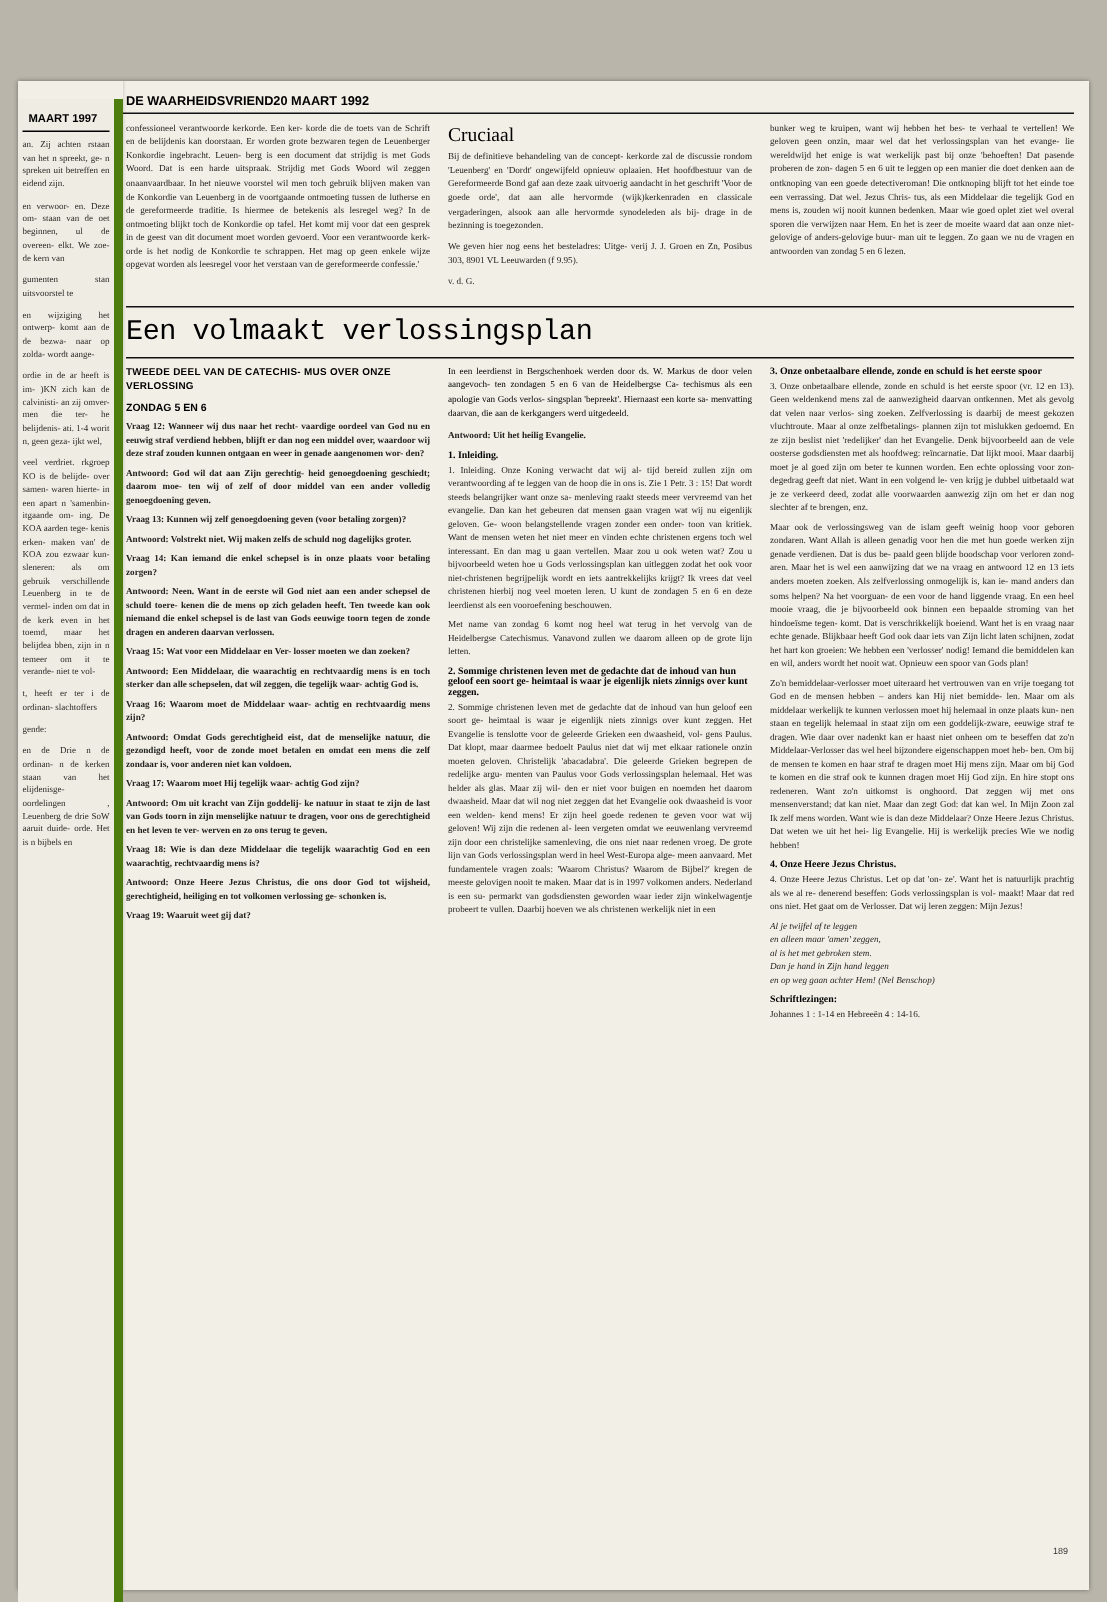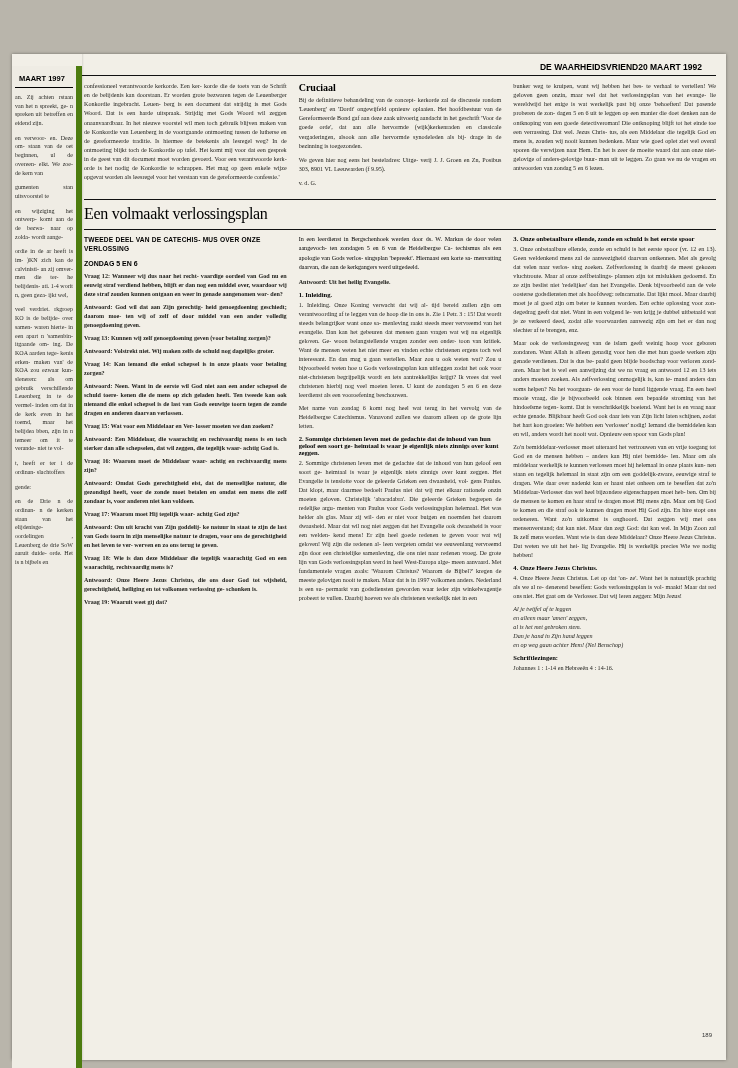--- a/index.html
+++ b/index.html
@@ -31,56 +31,56 @@
   }
   .strip p{
     margin:0 3px 6px 3px;font-size:6px;line-height:1.45;
     text-align:justify;color:#2a2a26;
   }
   .main{
     position:absolute;left:64px;top:0;right:0;bottom:0;
     padding:0;
   }
   .masthead{
-    display:flex;justify-content:flex-end;align-items:flex-end;
+    display:flex;justify-content:flex-start;align-items:flex-end;
     font-family:"Liberation Sans", sans-serif;
     font-weight:bold;font-size:8.5px;
     padding:8px 14px 3px 2px;
     border-bottom:1.6px solid #111;
     margin:0 10px 0 6px;
   }
   .cols{
     display:flex;gap:12px;
     padding:6px 10px 0 8px;
   }
   .col{width:203px;}
   .col p{
     margin:0 0 5px 0;
     font-size:6.1px;line-height:1.5;text-align:justify;
     color:#23231f;
   }
   .col h4{
-    margin:0 0 3px 0;font-size:10px;font-weight:bold;
+    margin:0 0 3px 0;font-size:13px;font-weight:normal;
     font-family:"Liberation Serif", serif;
   }
   .signoff{text-align:right;font-size:6.2px;margin-top:4px;}
 
   
   .article{
     margin:6px 10px 0 8px;
     border-top:1.5px solid #111;
     padding-top:5px;
   }
   .art-kicker{
     font-family:"Liberation Sans", sans-serif;
     font-size:8px;font-weight:bold;margin:2px 0 3px 0;
   }
   .art-title{
-    font-family:Liberation Serif, serif;
-    font-size:16px;font-weight:normal;letter-spacing:-.3px;
+    font-family:Liberation Mono, monospace;
+    font-size:19px;font-weight:normal;letter-spacing:-.3px;
     margin:0 0 6px 0;
   }
   .art-sub{
     font-family:"Liberation Sans", sans-serif;
     font-size:6.6px;font-weight:bold;letter-spacing:.2px;
     line-height:1.4;margin:0 0 6px 0;width:200px;
   }
   .art-rule{border-top:1px solid #111;margin:0 0 5px 0;}
   .art-cols{display:flex;gap:12px;}
   .acol{width:203px;}

